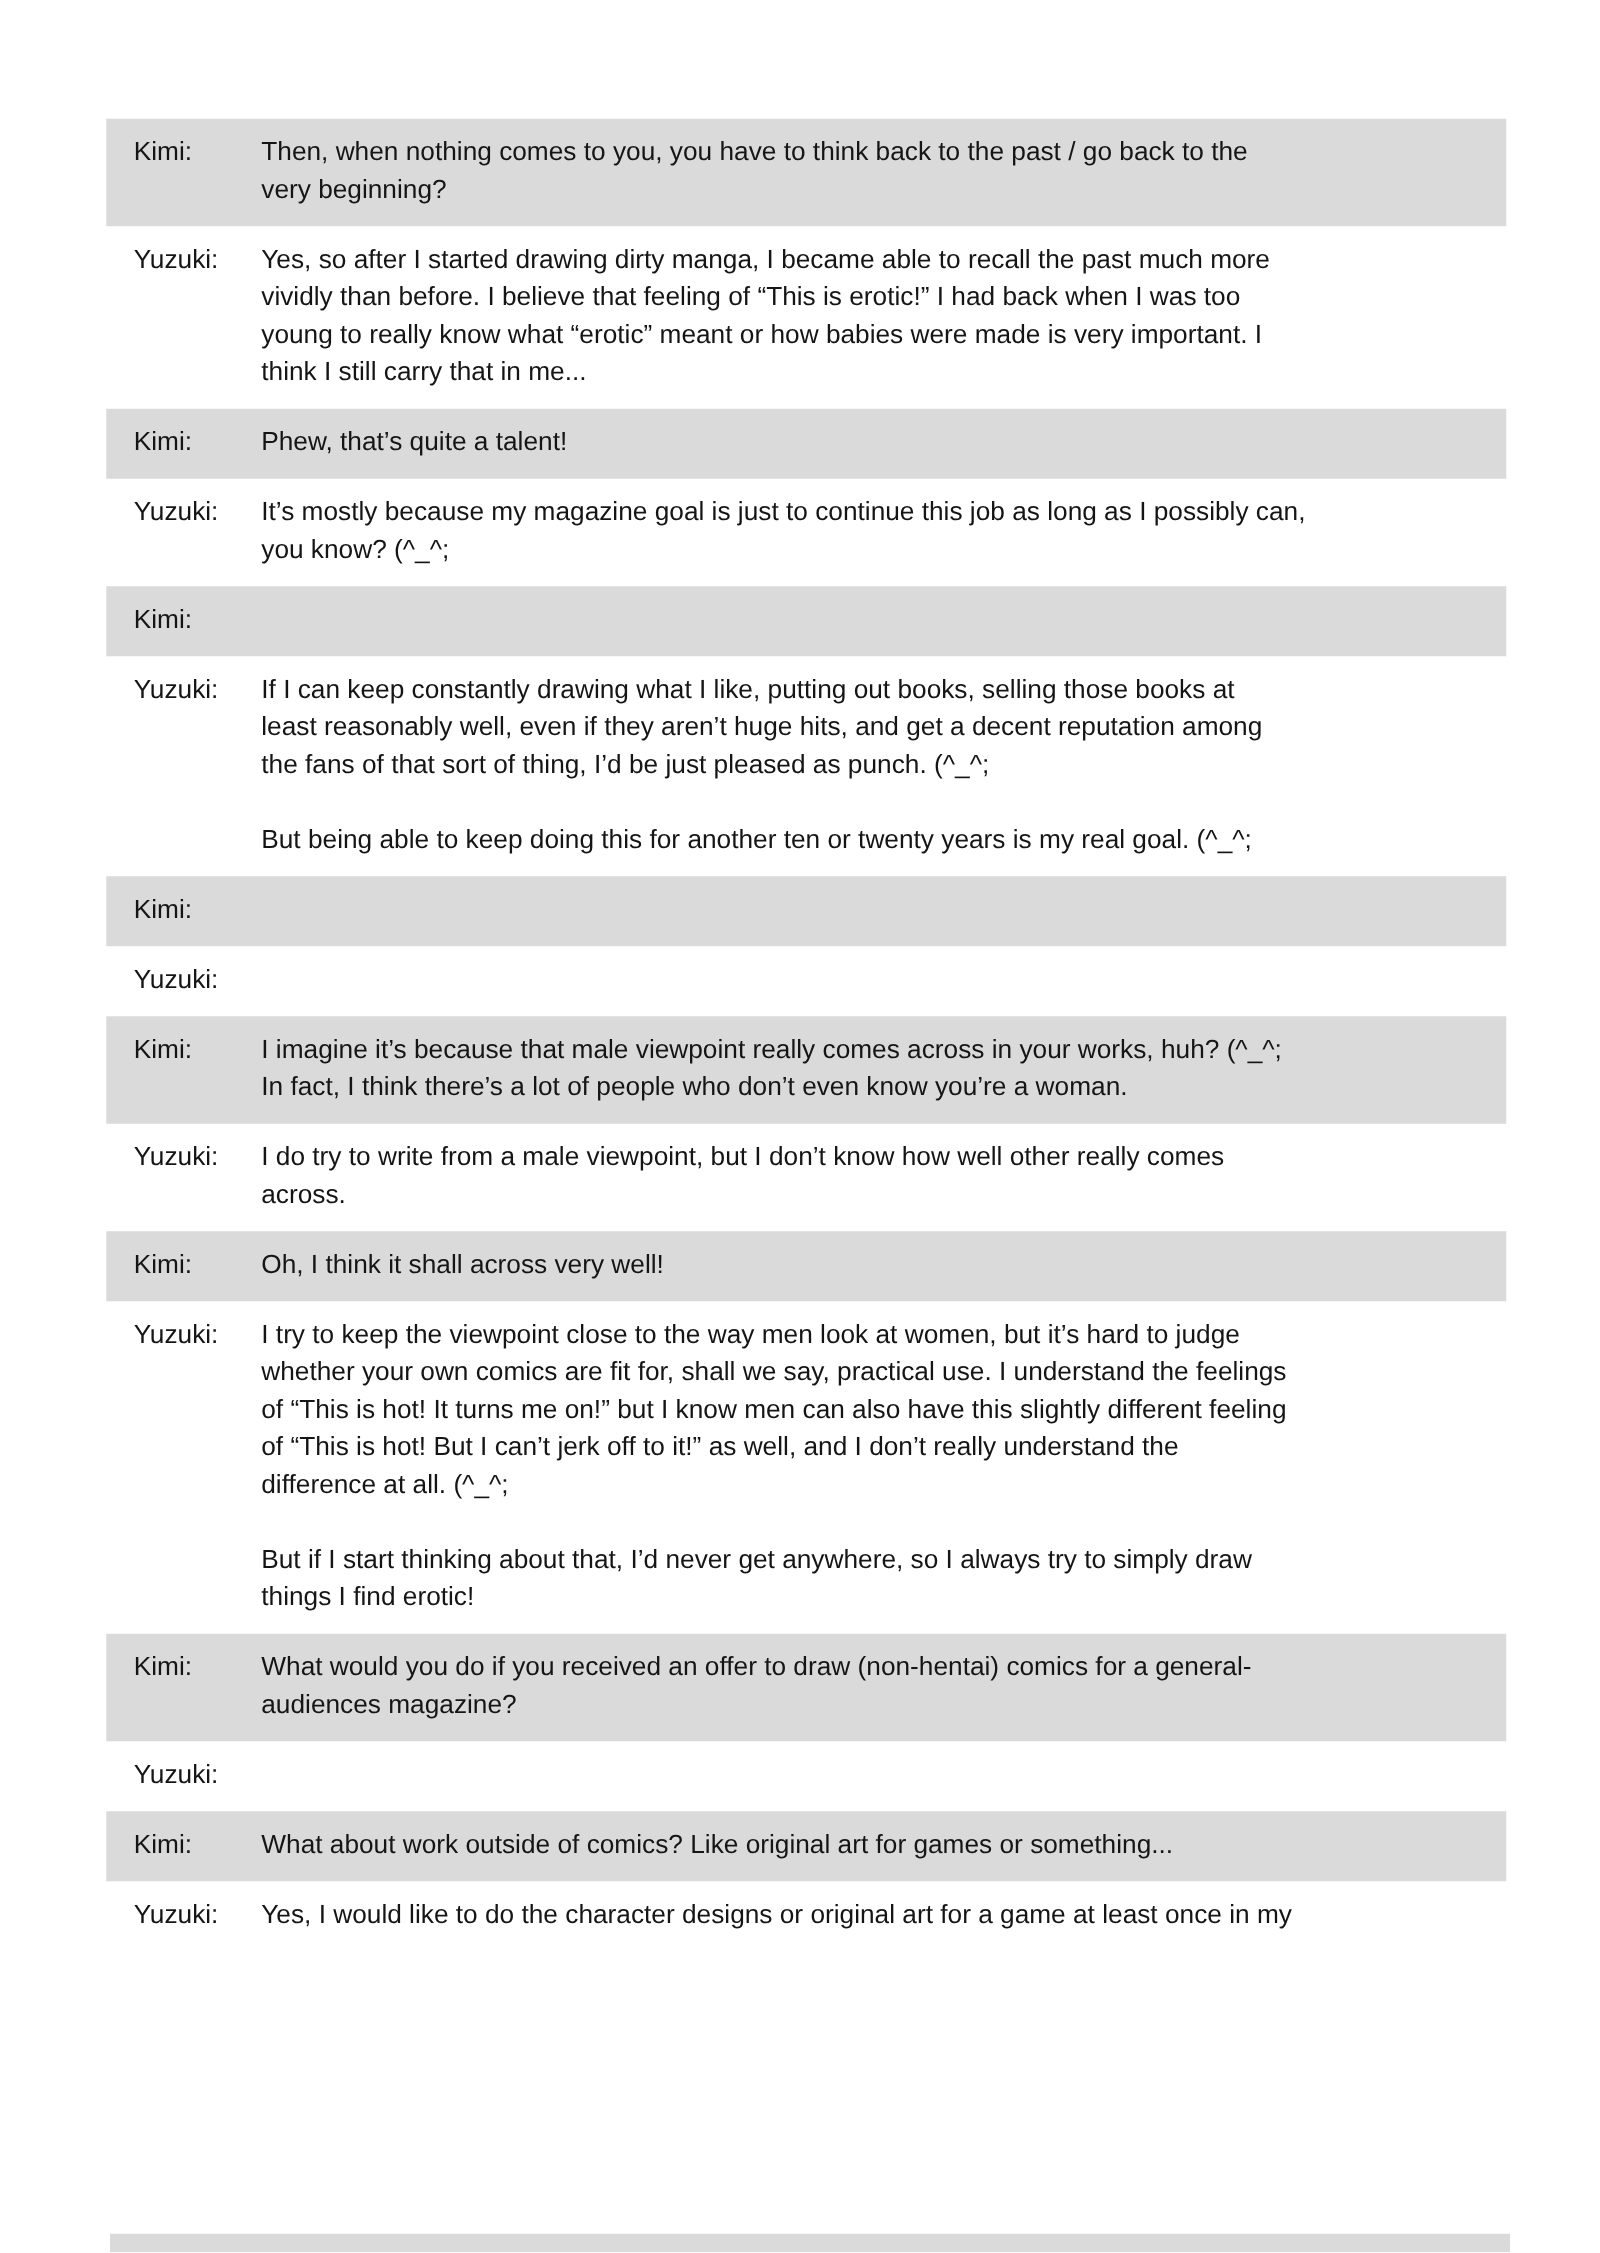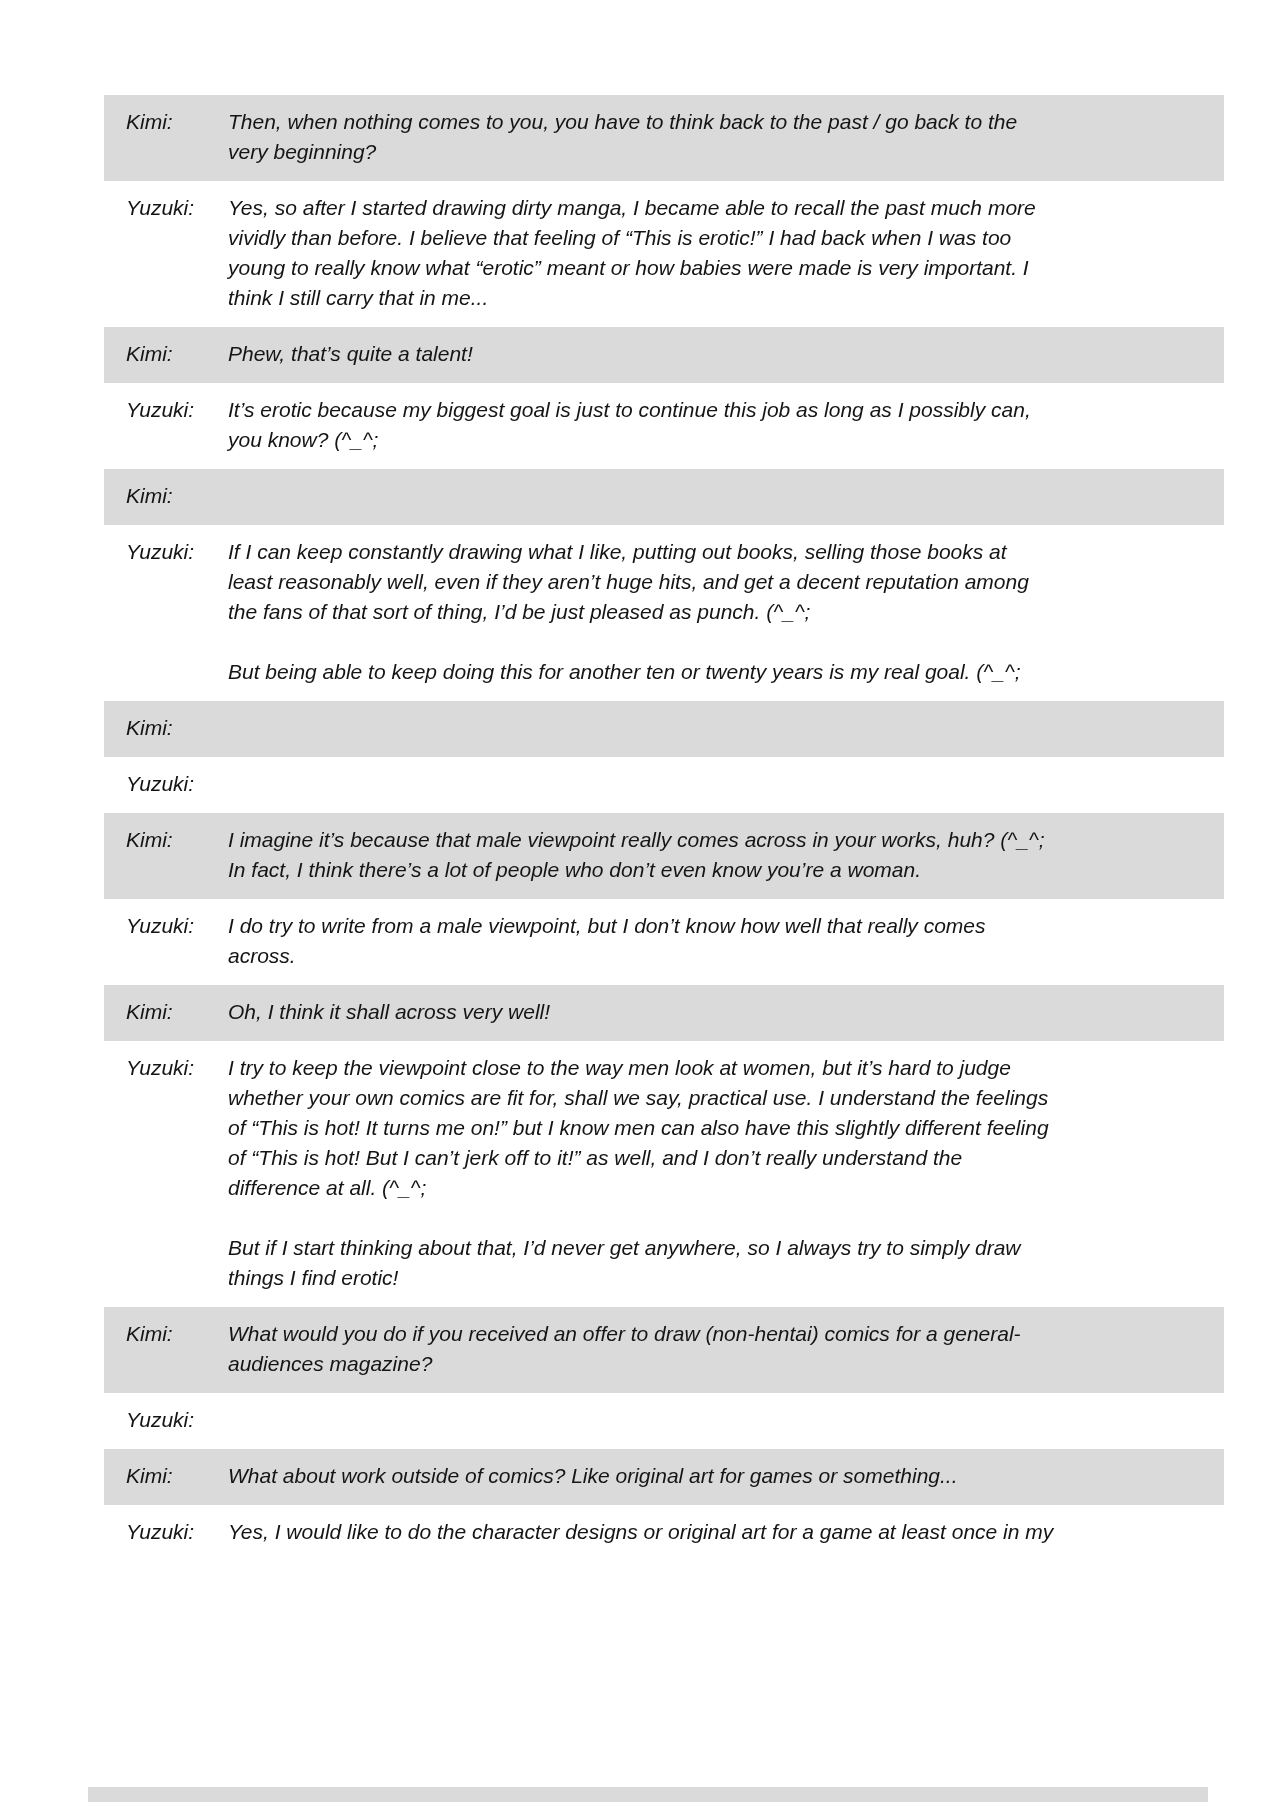--- a/index.html
+++ b/index.html
@@ -14,24 +14,23 @@
     background: #ffffff;
     overflow: hidden;
     font-family: "Liberation Sans", "DejaVu Sans", sans-serif;
     font-size: 21px;
     line-height: 30px;
     color: #151515;
     -webkit-font-smoothing: antialiased;
   }
   .transcript {
     position: absolute;
-    left: 104px;
+    left: 85px;
     top: 95px;
     width: 1120px;
-    font-style: italic;
   }
   .row {
     display: flex;
     align-items: flex-start;
     padding: 12px 16px 14px 22px;
   }
   .row.highlight {
     background: var(--highlight, #dadada);
   }
   .speaker {
@@ -68,21 +67,21 @@
 vividly than before. I believe that feeling of “This is erotic!” I had back when I was too
 young to really know what “erotic” meant or how babies were made is very important. I
 think I still carry that in me...</div>
       </div>
       <div class="row highlight">
         <div class="speaker">Kimi:</div>
         <div class="utterance">Phew, that’s quite a talent!</div>
       </div>
       <div class="row">
         <div class="speaker">Yuzuki:</div>
-        <div class="utterance">It’s erotic because my biggest goal is just to continue this job as long as I possibly can,
+        <div class="utterance">It’s mostly because my magazine goal is just to continue this job as long as I possibly can,
 you know? (^_^;</div>
       </div>
       <div class="row highlight">
         <div class="speaker">Kimi:</div>
       </div>
       <div class="row">
         <div class="speaker">Yuzuki:</div>
         <div class="utterance">If I can keep constantly drawing what I like, putting out books, selling those books at
 least reasonably well, even if they aren’t huge hits, and get a decent reputation among
 the fans of that sort of thing, I’d be just pleased as punch. (^_^;
@@ -95,21 +94,21 @@
       <div class="row">
         <div class="speaker">Yuzuki:</div>
       </div>
       <div class="row highlight">
         <div class="speaker">Kimi:</div>
         <div class="utterance">I imagine it’s because that male viewpoint really comes across in your works, huh? (^_^;
 In fact, I think there’s a lot of people who don’t even know you’re a woman.</div>
       </div>
       <div class="row">
         <div class="speaker">Yuzuki:</div>
-        <div class="utterance">I do try to write from a male viewpoint, but I don’t know how well that really comes
+        <div class="utterance">I do try to write from a male viewpoint, but I don’t know how well other really comes
 across.</div>
       </div>
       <div class="row highlight">
         <div class="speaker">Kimi:</div>
         <div class="utterance">Oh, I think it shall across very well!</div>
       </div>
       <div class="row">
         <div class="speaker">Yuzuki:</div>
         <div class="utterance">I try to keep the viewpoint close to the way men look at women, but it’s hard to judge
 whether your own comics are fit for, shall we say, practical use. I understand the feelings

